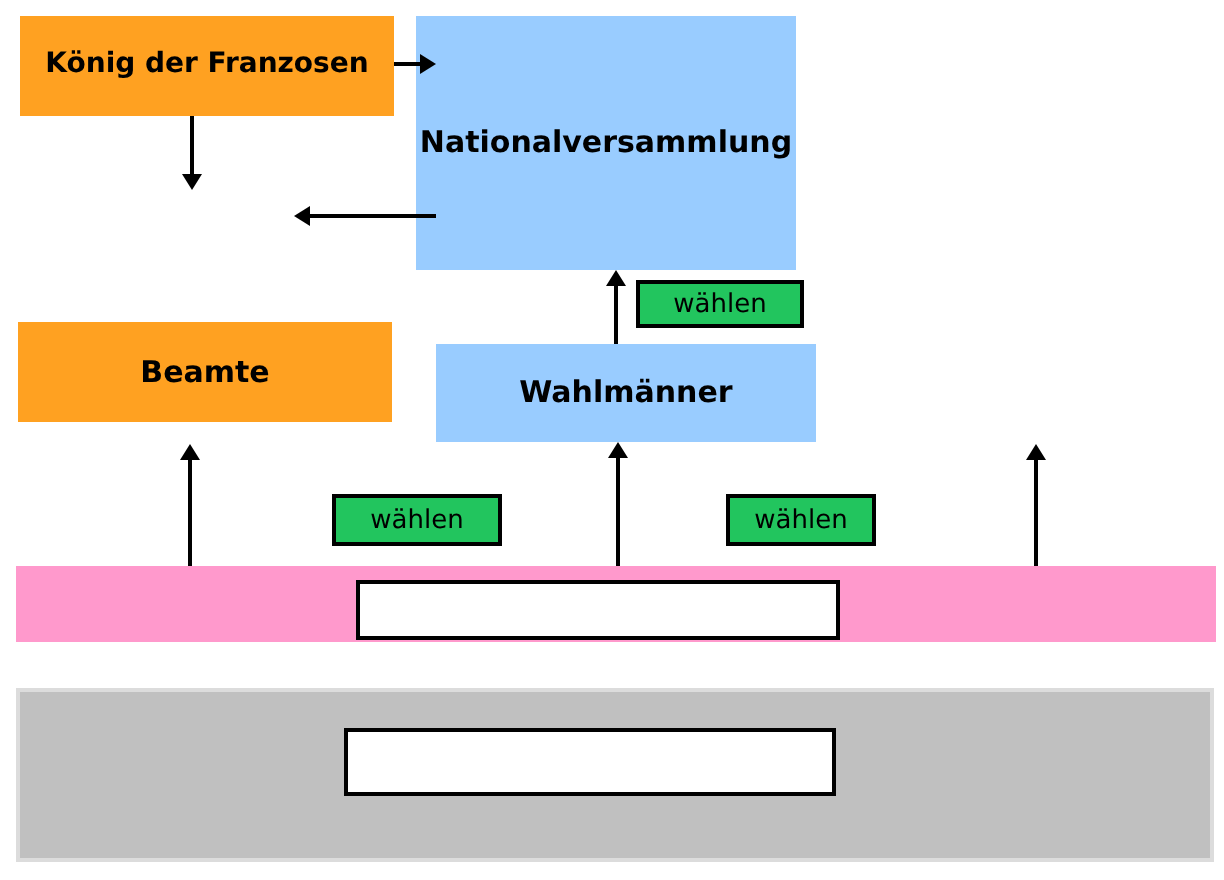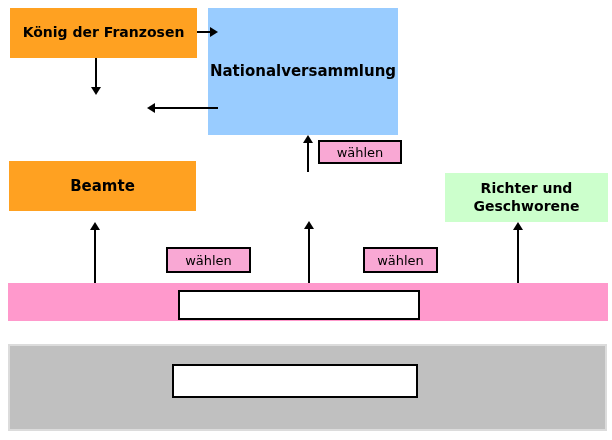--- a/index.html
+++ b/index.html
@@ -23,21 +23,21 @@
 
   .koenig{left:10px;top:8px;width:187px;height:50px;font-size:14px;}
   .nationalversammlung{left:208px;top:8px;width:190px;height:127px;font-size:15px;}
   .minister{left:58px;top:95px;width:89px;height:28px;font-size:14px;}
   .beamte{left:9px;top:161px;width:187px;height:50px;font-size:15px;}
   .wahlmaenner{left:218px;top:172px;width:190px;height:49px;font-size:15px;}
   .richter{left:445px;top:173px;width:163px;height:49px;font-size:14px;padding:0 14px;box-sizing:border-box;}
 
   .labelbox{
     position:absolute;
-    background:#f9a8d4;border:2px solid #000;
+    background:#22c55e;border:2px solid #000;
     display:flex;align-items:center;justify-content:center;
     font-size:13px;color:#000;font-weight:normal;
     box-sizing:border-box;
   }
   .waehlen-top{left:318px;top:140px;width:84px;height:24px;}
   .waehlen-left{left:166px;top:247px;width:85px;height:26px;}
   .waehlen-right{left:363px;top:247px;width:75px;height:26px;}
 
   .band{position:absolute;}
   .pink-band{left:8px;top:283px;width:600px;height:38px;background:#ff99cc;}
@@ -69,24 +69,24 @@
 
   <div class="node blue nationalversammlung">
     <span>Nationalversammlung</span>
   </div>
 
 
   <div class="node orange beamte">
     <span>Beamte</span>
   </div>
 
+  <div class="node blue wahlmaenner">
+    <span>Wahlmänner</span>
+  </div>
 
-  <div class="node green richter">
-    <span>Richter und Geschworene</span>
-  </div>
 
   <div class="labelbox waehlen-top">
     <span>wählen</span>
   </div>
   <div class="labelbox waehlen-left">
     <span>wählen</span>
   </div>
   <div class="labelbox waehlen-right">
     <span>wählen</span>
   </div>

